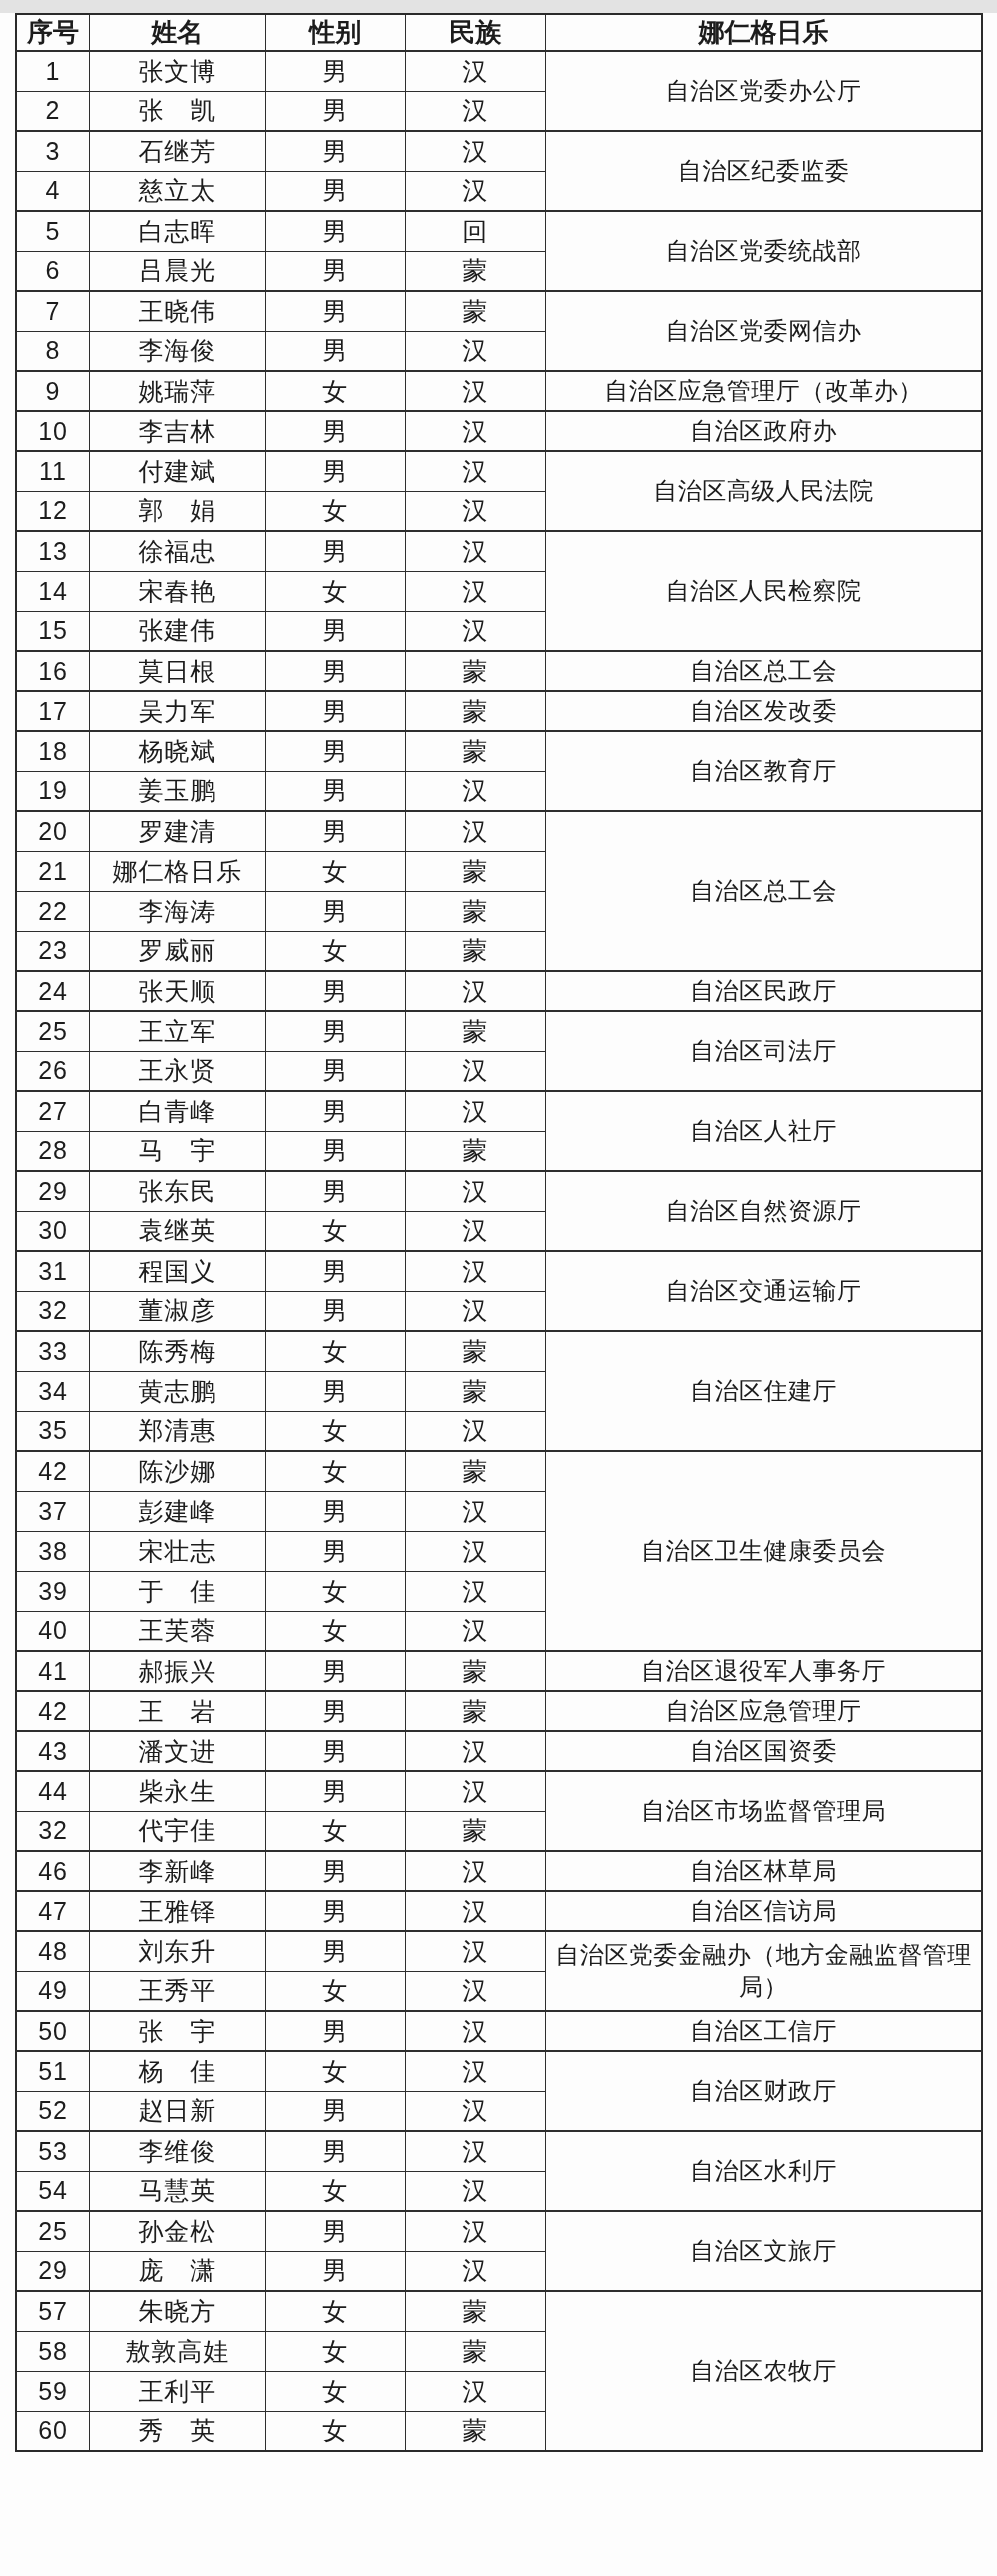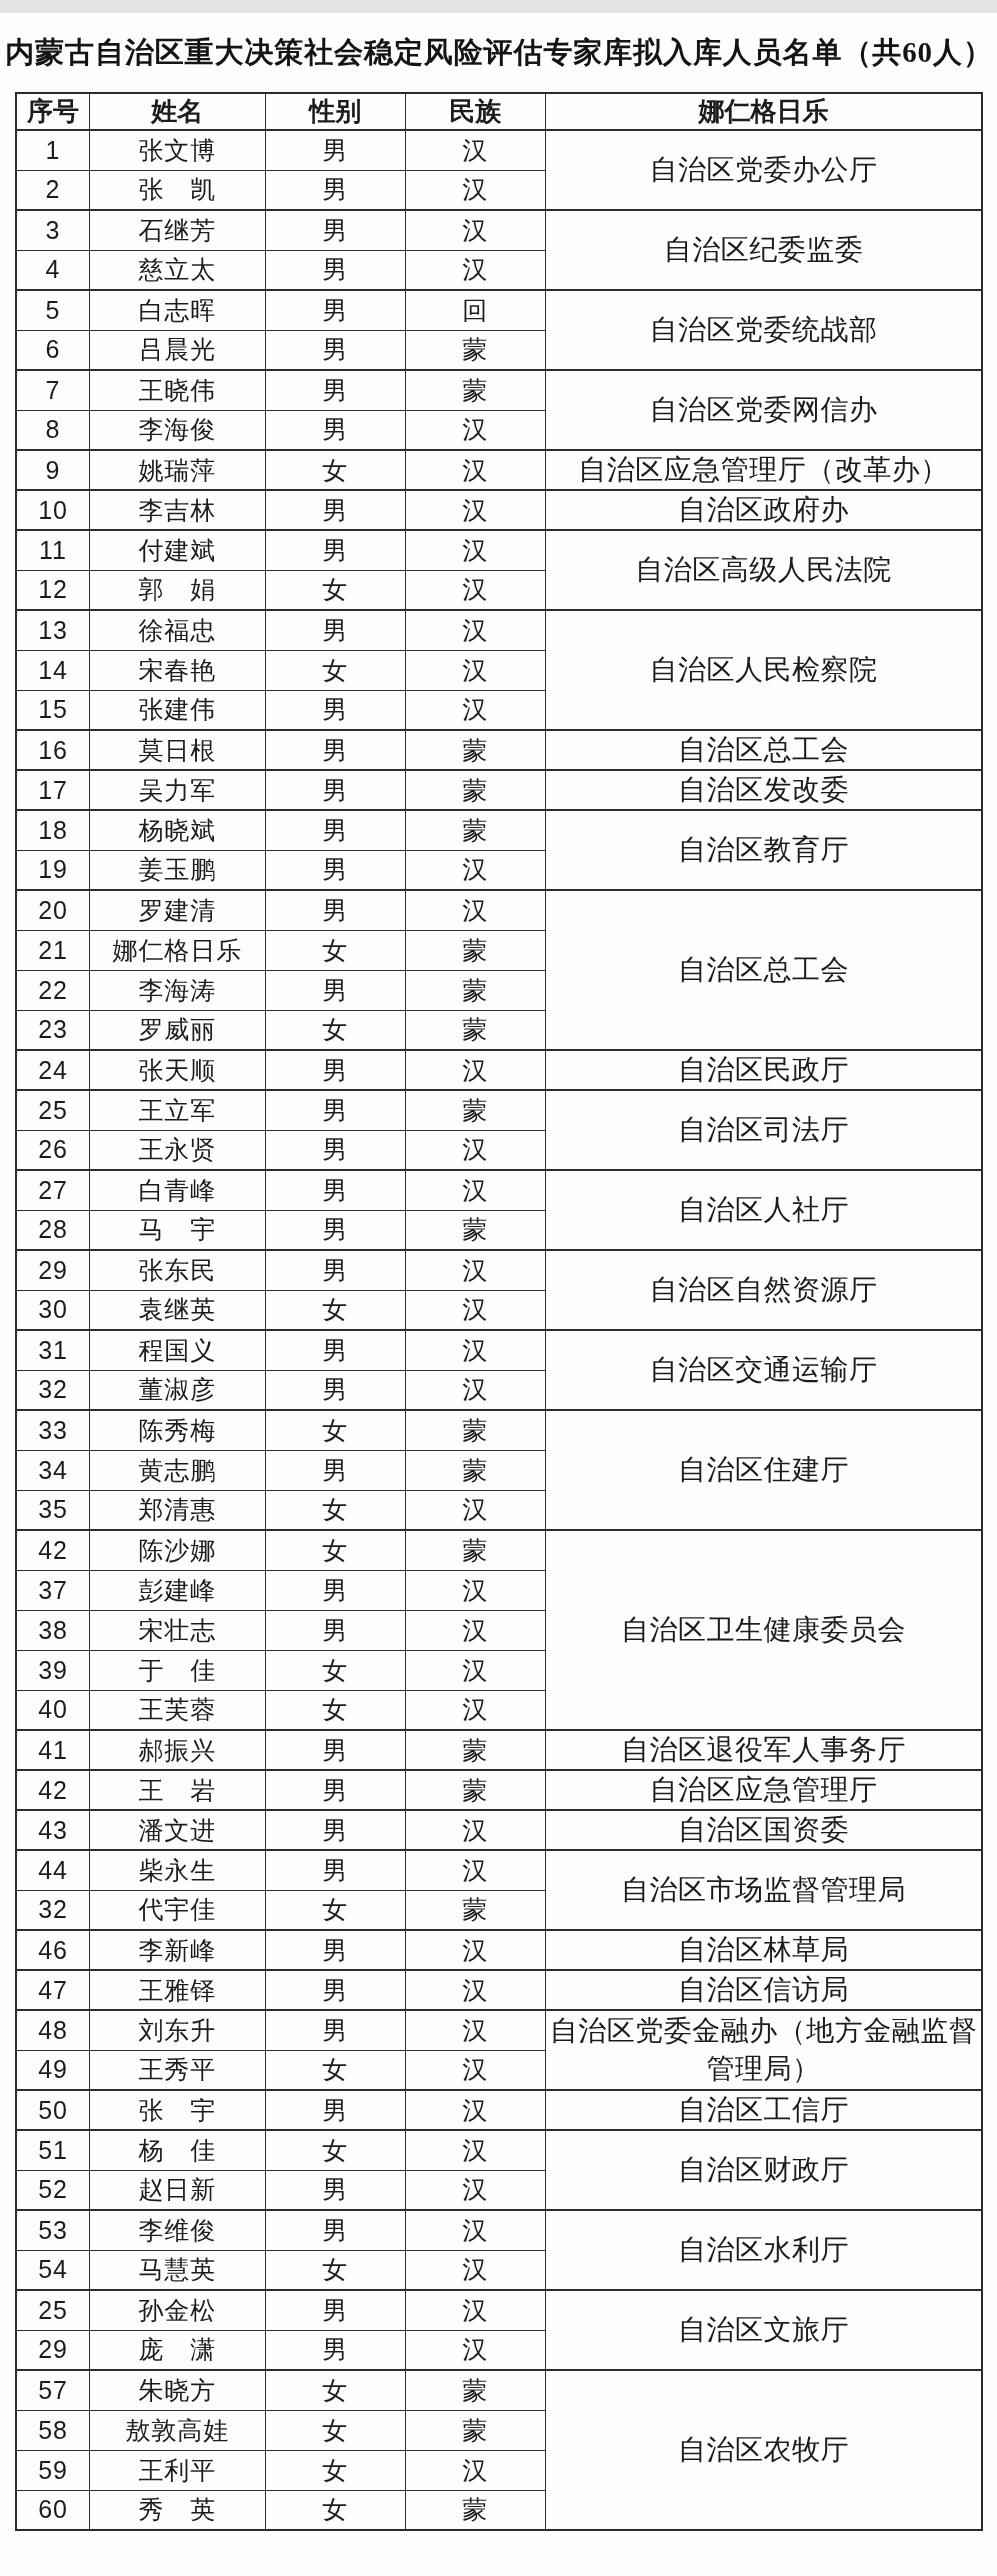--- a/index.html
+++ b/index.html
@@ -50,36 +50,35 @@
     overflow: hidden;
   }
   .roster tr { height: 40px; }
   .roster thead tr { height: 30px; }
   .roster th {
     font-size: 26px;
     font-weight: 700;
     border-bottom-width: 2.8px;
   }
   .roster td { font-size: 25px; font-weight: 400; letter-spacing: 0.9px; }
-  .roster td.cell-unit { font-size: 28px; letter-spacing: 0.5px; }
+  .roster td.cell-unit { font-size: 24px; letter-spacing: 0.5px; }
   .roster tr.group-start td { border-top-width: 2.8px; }
   
   .roster th, .roster td { border-left-width: 1.8px; border-right-width: 1.8px; }
   col.c-no    { width: 7.6%; }
   col.c-name  { width: 18.2%; }
   col.c-sex   { width: 14.5%; }
   col.c-eth   { width: 14.5%; }
   col.c-unit  { width: 45.2%; }
 </style>
 </head>
 <body>
 
 <div class="sheet">
   <div class="top-strip"></div>
-  <div class="doc-title">内蒙古自治区重大决策社会稳定风险评估专家库拟入库人员名单（共60人）</div>
 
   <table class="roster">
     <colgroup>
       <col class="c-no">
         <col class="c-name">
         <col class="c-sex">
         <col class="c-eth">
         <col class="c-unit">
     </colgroup>
     <thead>

